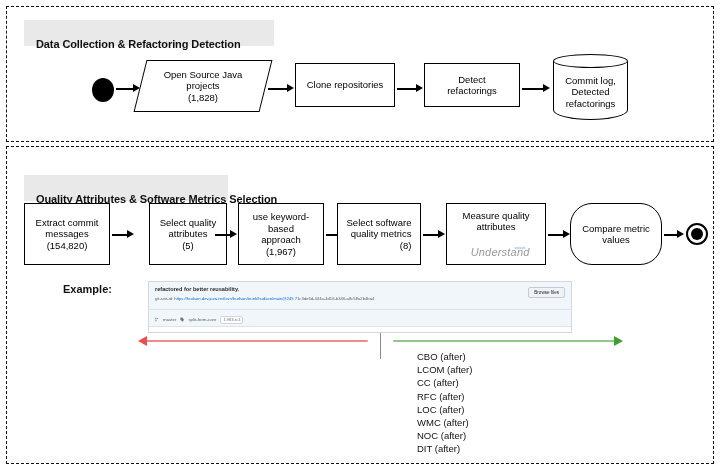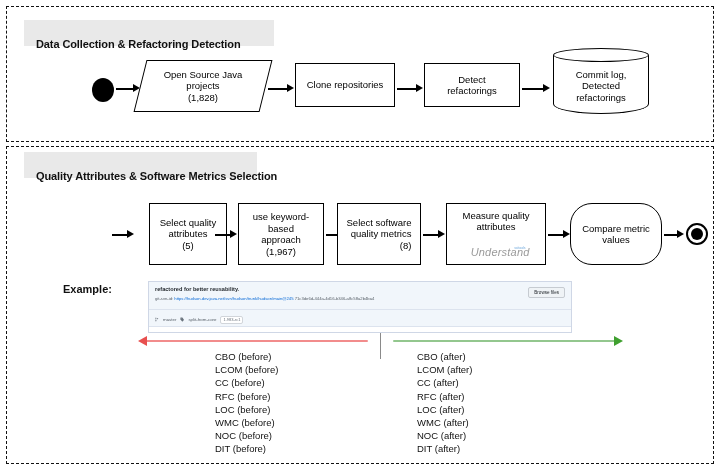--- a/index.html
+++ b/index.html
@@ -27,21 +27,21 @@
     background:#e9e9e9;
     font-size:11px;
     font-weight:bold;
     letter-spacing:-0.1px;
     color:#111;
     padding:20px 10px 6px 12px;
     white-space:nowrap;
     box-sizing:border-box;
   }
   #title-top{left:24px;top:20px;width:250px;height:21px;line-height:9px;}
-  #title-bottom{left:24px;top:152px;width:233px;height:21px;line-height:9px;}
+  #title-bottom{left:24px;top:175px;width:204px;height:21px;line-height:9px;}
 
   
   .node{
     position:absolute;
     border:1.2px solid #000;
     background:#fff;
     box-sizing:border-box;
     display:flex;
     align-items:center;
     justify-content:center;
@@ -235,35 +235,42 @@
       <span>Detect</span><br>
       <span>refactorings</span>
     </span></span>
   </div>
 
   <div class="arrow" style="left:522px;top:84px;width:28px;">
     <span class="shaft" style="width:22px;"></span>
       <span class="head" style="left:21px;"></span>
   </div>
 
-  <div class="cyl" style="left:553px;top:48px;width:96px;height:66px;">
+  <div class="cyl" style="left:553px;top:54px;width:75px;height:66px;">
     <span class="body"></span>
     <span class="top"></span>
     <span class="lbl">
         <span>
       <span>Commit log,</span><br>
       <span>Detected</span><br>
       <span>refactorings</span>
     </span>
       </span>
   </div>
 
   <div class="panel" id="panel-bottom"></div>
   <div class="section-title" id="title-bottom">Quality Attributes &amp; Software Metrics Selection</div>
 
+  <div class="node" style="left:24px;top:203px;width:86px;height:62px;">
+    <span class="lbl"><span>
+      <span>Extract commit</span><br>
+      <span>messages</span><br>
+      <span>(154,820)</span>
+    </span></span>
+  </div>
 
   <div class="arrow" style="left:112px;top:230px;width:22px;">
     <span class="shaft" style="width:16px;"></span>
       <span class="head" style="left:15px;"></span>
   </div>
 
   <div class="node" style="left:135px;top:203px;width:78px;height:62px;margin-left:14px;">
     <span class="lbl"><span>
       <span>Select quality</span><br>
       <span>attributes</span><br>
@@ -374,30 +381,20 @@
   <div class="cmpline" id="arrow-before" style="left:138px;top:336px;width:230px;">
     <span class="shaft"></span>
       <span class="head"></span>
   </div>
   <div class="divider" style="left:380px;top:333px;height:26px;"></div>
   <div class="cmpline" id="arrow-after" style="left:393px;top:336px;width:230px;">
     <span class="shaft"></span>
       <span class="head"></span>
   </div>
 
-  <div class="metric-list" id="metrics-before">
-    <div>CBO  (before)</div>
-    <div>LCOM (before)</div>
-    <div>CC (before)</div>
-    <div>RFC (before)</div>
-    <div>LOC (before)</div>
-    <div>WMC (before)</div>
-    <div>NOC (before)</div>
-    <div>DIT (before)</div>
-  </div>
 
   <div class="metric-list" id="metrics-after">
     <div>CBO  (after)</div>
     <div>LCOM (after)</div>
     <div>CC (after)</div>
     <div>RFC (after)</div>
     <div>LOC (after)</div>
     <div>WMC (after)</div>
     <div>NOC (after)</div>
     <div>DIT (after)</div>

